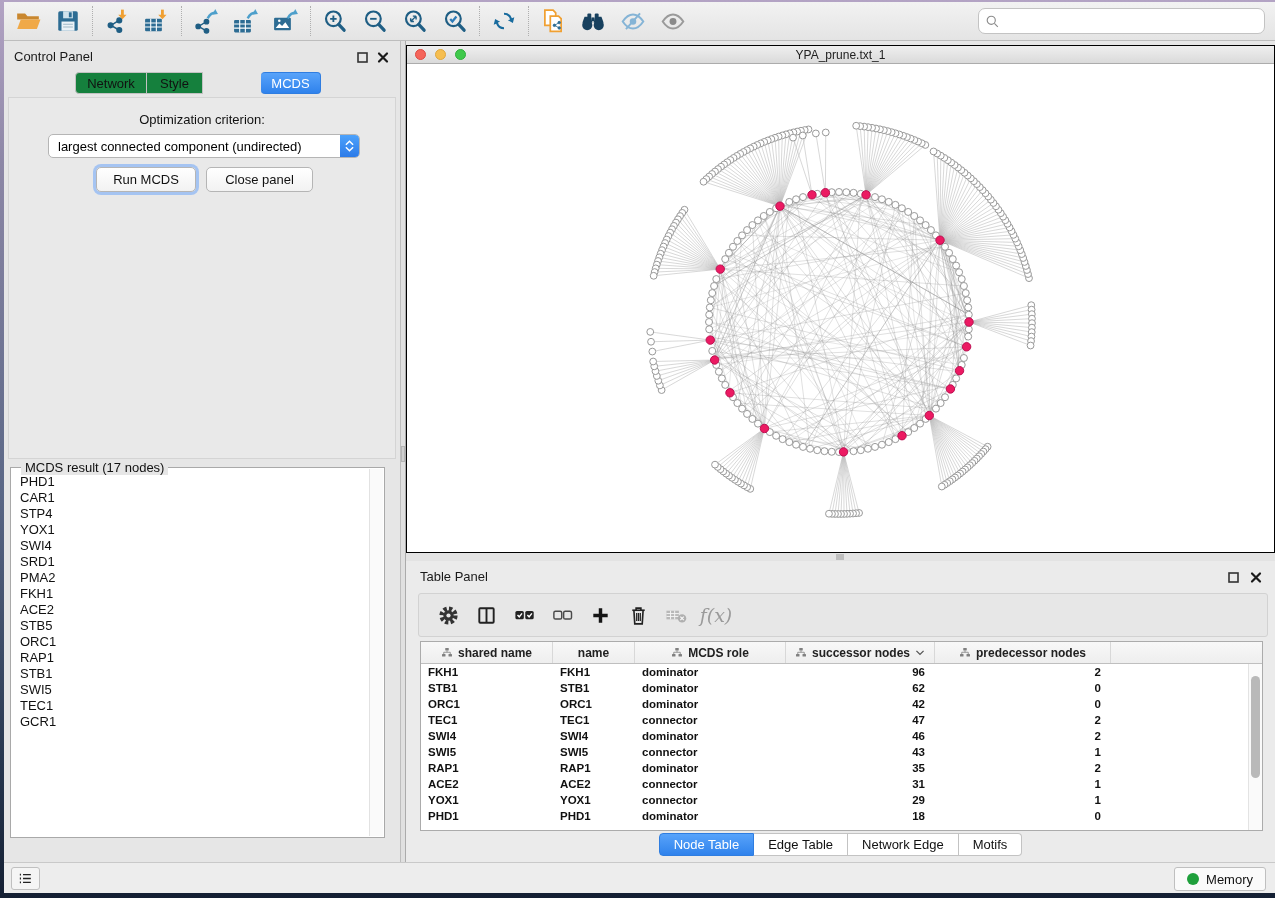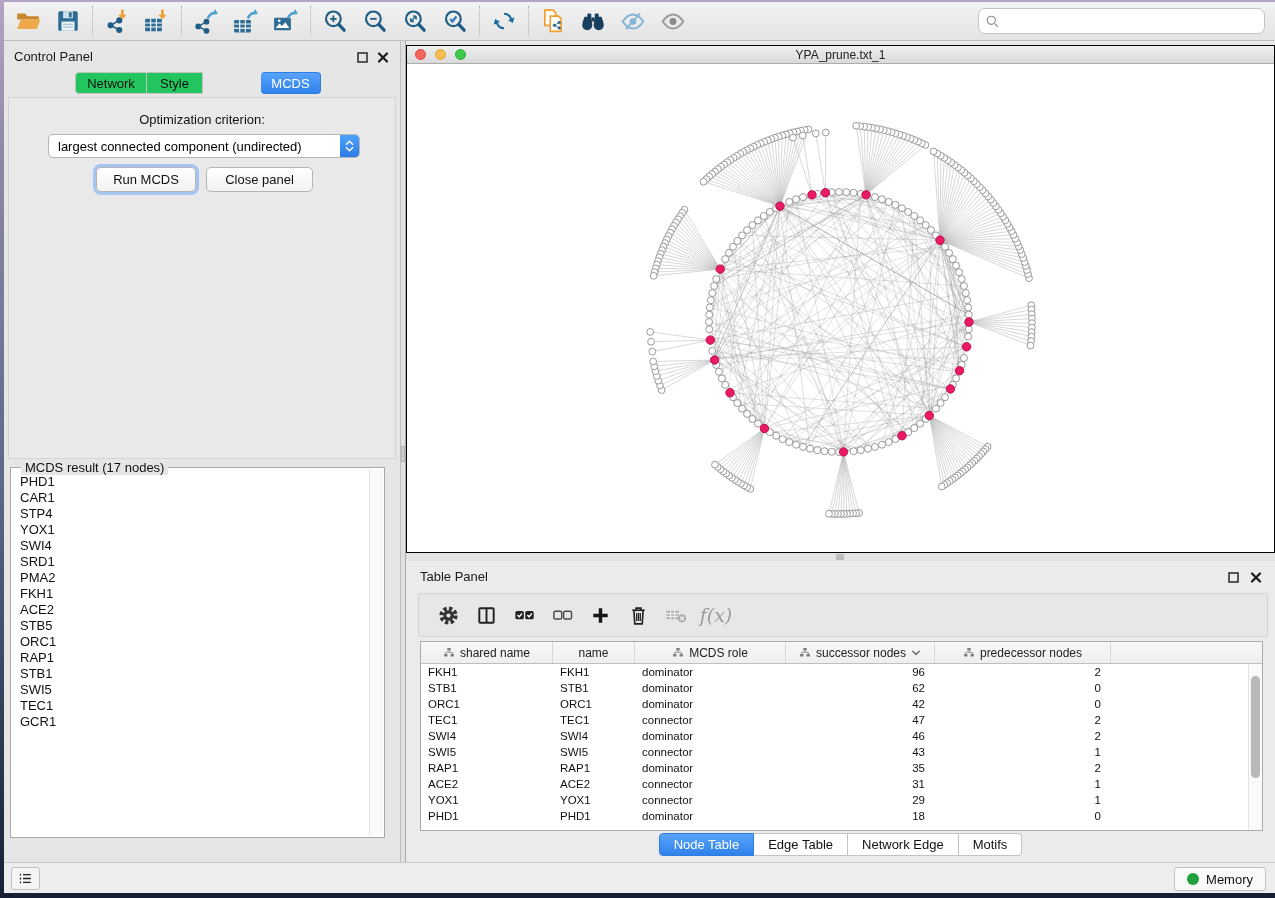--- a/index.html
+++ b/index.html
@@ -22,21 +22,21 @@
 
   
   .control-panel { position:absolute; left:0; top:39px; width:396px; bottom:31px; background:#E6E6E6; }
   .panel-title { position:absolute; left:10px; top:8px; font-size:13px; color:#1a1a1a; }
   .panel-ctl { position:absolute; top:10px; width:14px; height:13px; }
   .v-split { position:absolute; left:396px; top:39px; width:6px; bottom:31px; background:#E0E0E0;
     border-left:1px solid #BDBDBD; border-right:1px solid #ABABAB; }
   .v-split .grip { position:absolute; left:0; right:0; top:405px; height:16px; background:#CFCFCF; border:1px solid #B5B5B5; }
 
   .seg-bar { position:absolute; left:71px; top:31px; height:22px; display:flex; }
-  .seg { height:22px; background:#22c55e; border:1px solid #C2C2C2; border-left:none; font-size:13px;
+  .seg { height:22px; background:#15803d; border:1px solid #C2C2C2; border-left:none; font-size:13px;
     display:flex; align-items:center; justify-content:center; color:#111; }
   .seg:first-child { border-left:1px solid #C2C2C2; border-radius:4px 0 0 4px; }
   .seg:last-child { border-radius:0 4px 4px 0; }
   .seg.sel { background:linear-gradient(#58a3fa,#2f82ec); color:#fff; border-color:#2f7de0; border-radius:4px;text-align:right; }
 
   .tab-body { position:absolute; left:4px; top:56px; width:388px; height:362px; background:#E9E9E9; border:1px solid #D4D4D4; }
   .crit-label { position:absolute; top:14px; width:100%; text-align:center; font-size:13px; color:#111; }
   .dropdown { position:absolute; left:39px; top:36px; width:312px; height:24px; background:#fff;
     border:1px solid #B5B5B5; border-radius:5px; font-size:13px; display:flex; align-items:center; }
   .dropdown .dd-text { flex:1; padding-left:9px; white-space:nowrap; overflow:hidden; }
@@ -66,21 +66,21 @@
   .h-split { position:absolute; left:0; right:0; top:512px; height:8px; background:#E3E3E3; }
   .h-split .grip { position:absolute; left:430px; top:1px; width:8px; height:6px; background:#BDBDBD; }
 
   
   .table-panel { position:absolute; left:0; top:520px; right:0; bottom:0; background:#EBEBEB; }
   .tp-toolbar { position:absolute; left:12px; top:32px; right:7px; height:44px; background:#E7E7E7;
     border:1px solid #D2D2D2; border-radius:3px; display:flex; align-items:center; padding-left:10px; }
   .tp-btn { width:38px; height:36px; display:flex; align-items:center; justify-content:center; }
   .tp-btn svg { width:23px; height:23px; }
   .fx-label { font-family:"DejaVu Serif", serif; font-style:italic; font-size:19px; color:#9a9a9a; padding-left:4px; }
-  .data-table { position:absolute; left:14px; top:80px; width:843px; height:190px; background:#fff; border:1px solid #ABABAB; }
+  .data-table { position:absolute; left:14px; top:80px; width:843px; height:190px; background:#fff; border:1px solid #ABABAB;font-weight:bold; }
   .dt-header { display:flex; height:22px; background:linear-gradient(#F8F8F8,#EEEEEE); border-bottom:1px solid #BFBFBF; }
   .dt-hcell { display:flex; align-items:center; justify-content:center; gap:5px; font-size:12px; color:#222;
     border-right:1px solid #D8D8D8; position:relative; }
   .dt-hcell svg.tree { width:12px; height:12px; }
   .dt-row { display:flex; height:16px; }
   .dt-cell { font-size:11.5px; color:#111; line-height:16px; white-space:nowrap; overflow:hidden; }
   .dt-cell.txt { padding-left:7px; text-align:left; }
   .dt-cell.num { padding-right:10px; text-align:right; }
   .dt-scroll { position:absolute; right:0; top:22px; bottom:0; width:14px; background:#FAFAFA; border-left:1px solid #E3E3E3; }
   .dt-thumb { position:absolute; left:2px; width:9px; border-radius:5px; background:#B9B9B9; }

